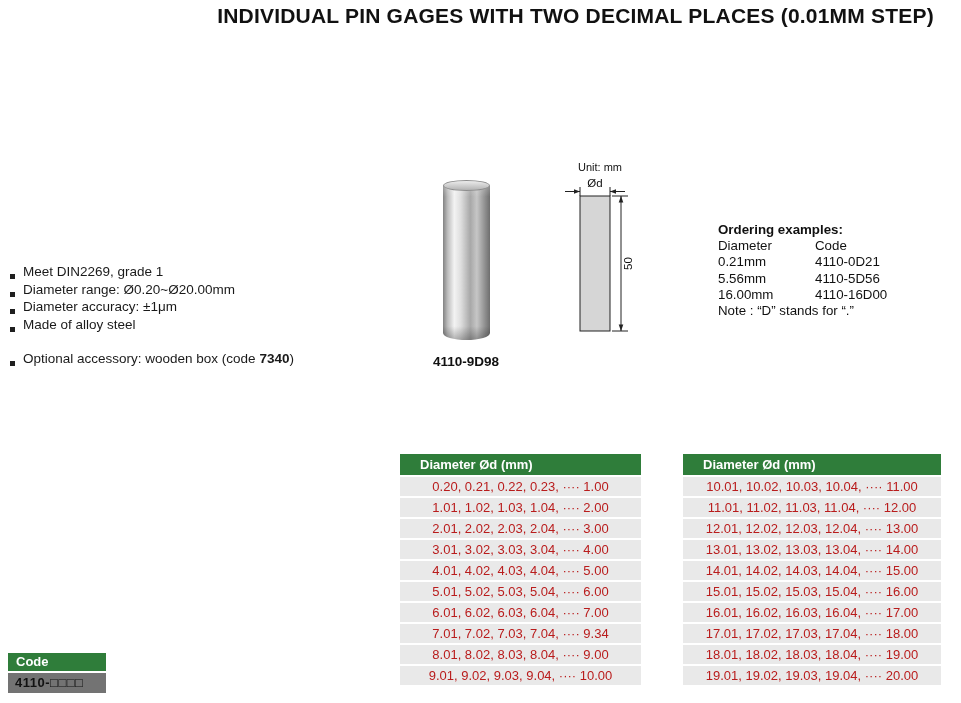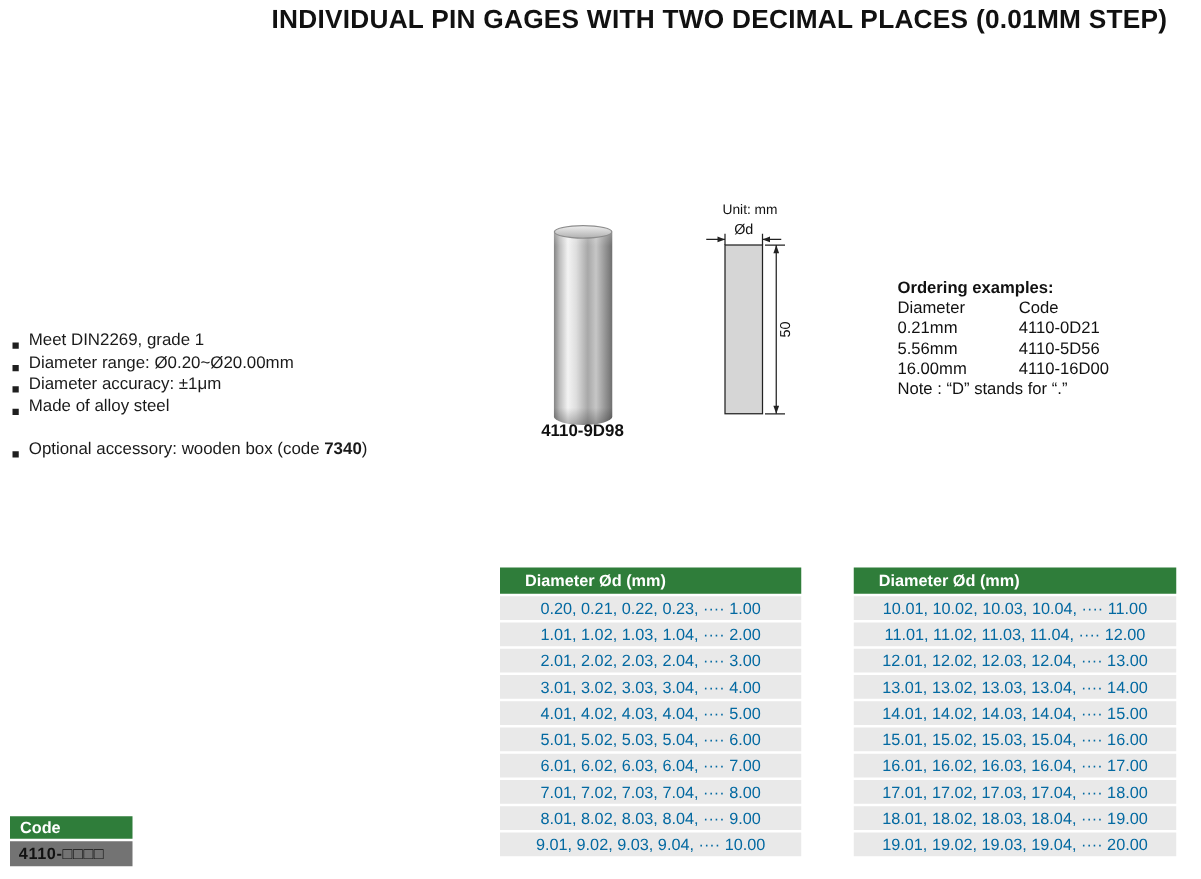--- a/index.html
+++ b/index.html
@@ -26,21 +26,21 @@
     position:absolute; top:0; left:0; width:47px; height:11px; border-radius:50%;
     background:linear-gradient(180deg,#ececec,#b3b3b3); border:1px solid #8d8d8d;
   }
   .pin-body {
     position:absolute; top:6px; left:0; width:47px; height:154px;
     border-radius:0 0 50% 50% / 0 0 7px 7px;
     background:
       linear-gradient(180deg, rgba(255,255,255,.22) 0%, rgba(0,0,0,0) 7%, rgba(0,0,0,0) 91%, rgba(0,0,0,.28) 100%),
       linear-gradient(90deg,#828282 0%,#bdbdbd 10%,#f3f3f3 24%,#dedede 38%,#a8a8a8 58%,#c6c6c6 72%,#8d8d8d 90%,#6e6e6e 100%);
   }
-  .pin-label { left:416px; top:337px; width:100px; text-align:center; font-size:13.5px; font-weight:bold; color:#111; }
+  .pin-label { left:416px; top:354px; width:100px; text-align:center; font-size:13.5px; font-weight:bold; color:#111; }
 
   
   .drawing { left:555px; top:158px; }
   .drawing text { fill:#111; font-family:"Liberation Sans", sans-serif; }
 
   
   .ordering { left:718px; top:221px; width:240px; font-size:13.3px; color:#111; }
   .ordering .line { height:16.3px; display:flex; align-items:center; white-space:nowrap; }
   .ordering .head { font-weight:bold; }
   .ordering .c1 { width:97px; flex:none; }
@@ -59,21 +59,21 @@
   
   .dtable { top:454px; }
   .dtable.left  { left:400px; width:241px; }
   .dtable.right { left:683px; width:258px; }
   .dtable .hdr {
     background:var(--green); color:#fff; font-weight:bold; font-size:13px;
     height:21px; line-height:21px; padding-left:20px;
   }
   .dtable .row {
     background:var(--rowgray); height:19px; line-height:19px; margin-top:2px;
-    text-align:center; font-size:13px; color:#0369a1; white-space:nowrap;
+    text-align:center; font-size:13px; color:#b91c1c; white-space:nowrap;
   }
 </style>
 </head>
 <body>
 
 <div class="abs title">INDIVIDUAL PIN GAGES WITH TWO DECIMAL PLACES (0.01MM STEP)</div>
 
 <div class="abs features">
 
     <div class="feature">
@@ -170,21 +170,21 @@
       <div class="row">2.01, 2.02, 2.03, 2.04, ···· 3.00</div>
 
       <div class="row">3.01, 3.02, 3.03, 3.04, ···· 4.00</div>
 
       <div class="row">4.01, 4.02, 4.03, 4.04, ···· 5.00</div>
 
       <div class="row">5.01, 5.02, 5.03, 5.04, ···· 6.00</div>
 
       <div class="row">6.01, 6.02, 6.03, 6.04, ···· 7.00</div>
 
-      <div class="row">7.01, 7.02, 7.03, 7.04, ···· 8.00</div>
+      <div class="row">7.01, 7.02, 7.03, 7.04, ···· 9.34</div>
 
       <div class="row">8.01, 8.02, 8.03, 8.04, ···· 9.00</div>
 
       <div class="row">9.01, 9.02, 9.03, 9.04, ···· 10.00</div>
     </div>
 </div>
 
 <div class="abs dtable right">
   <div class="hdr">Diameter Ød (mm)</div>
   <div>

